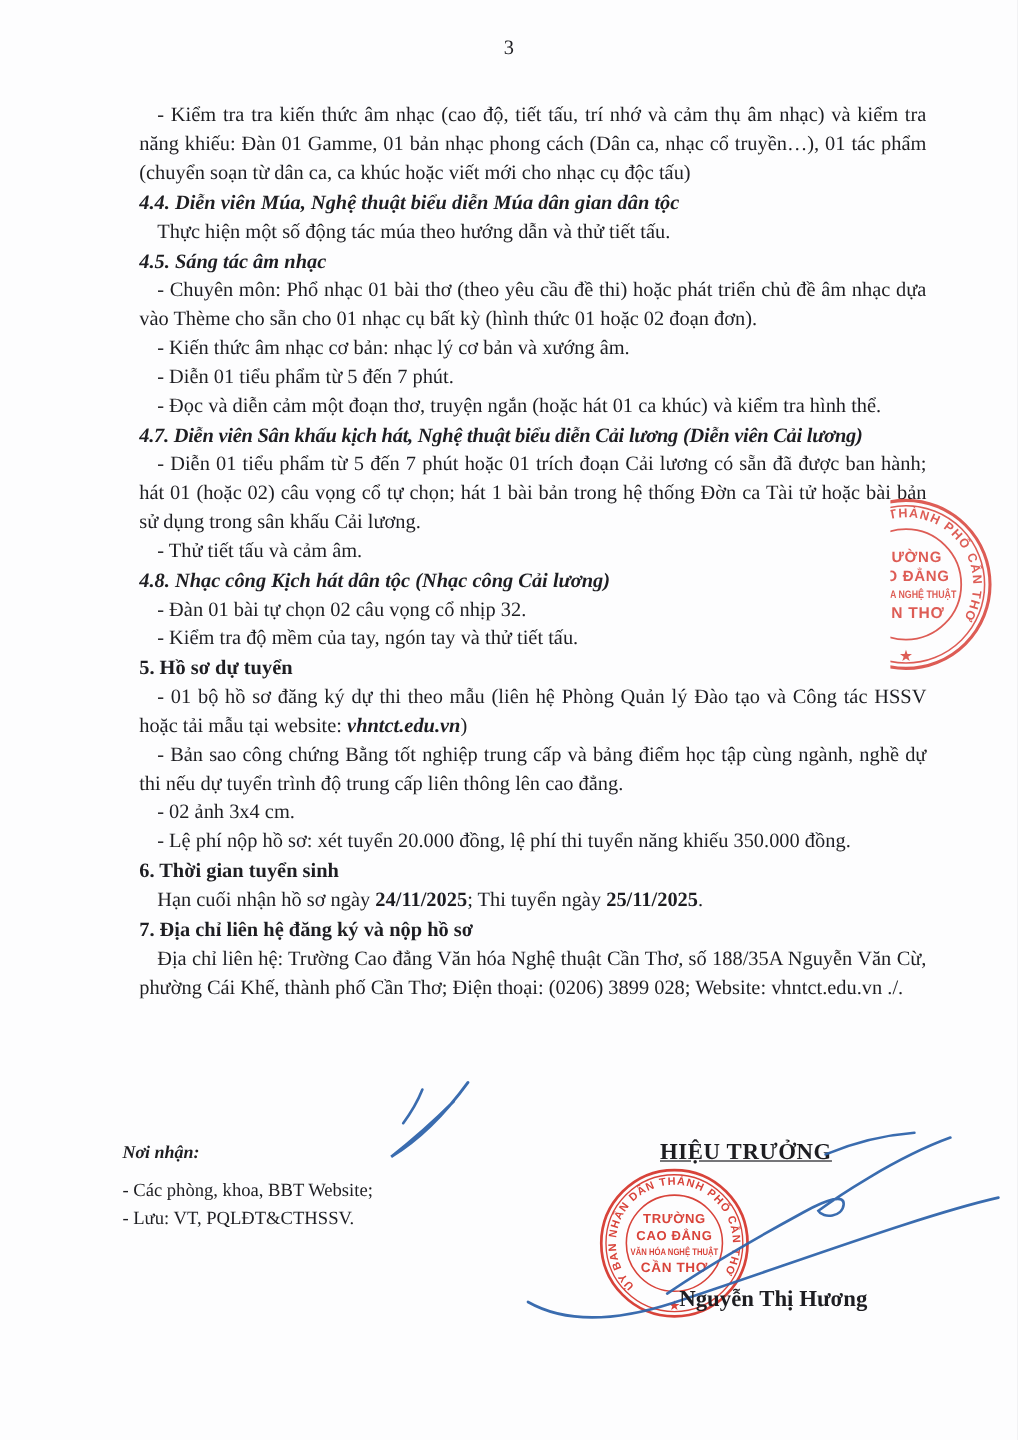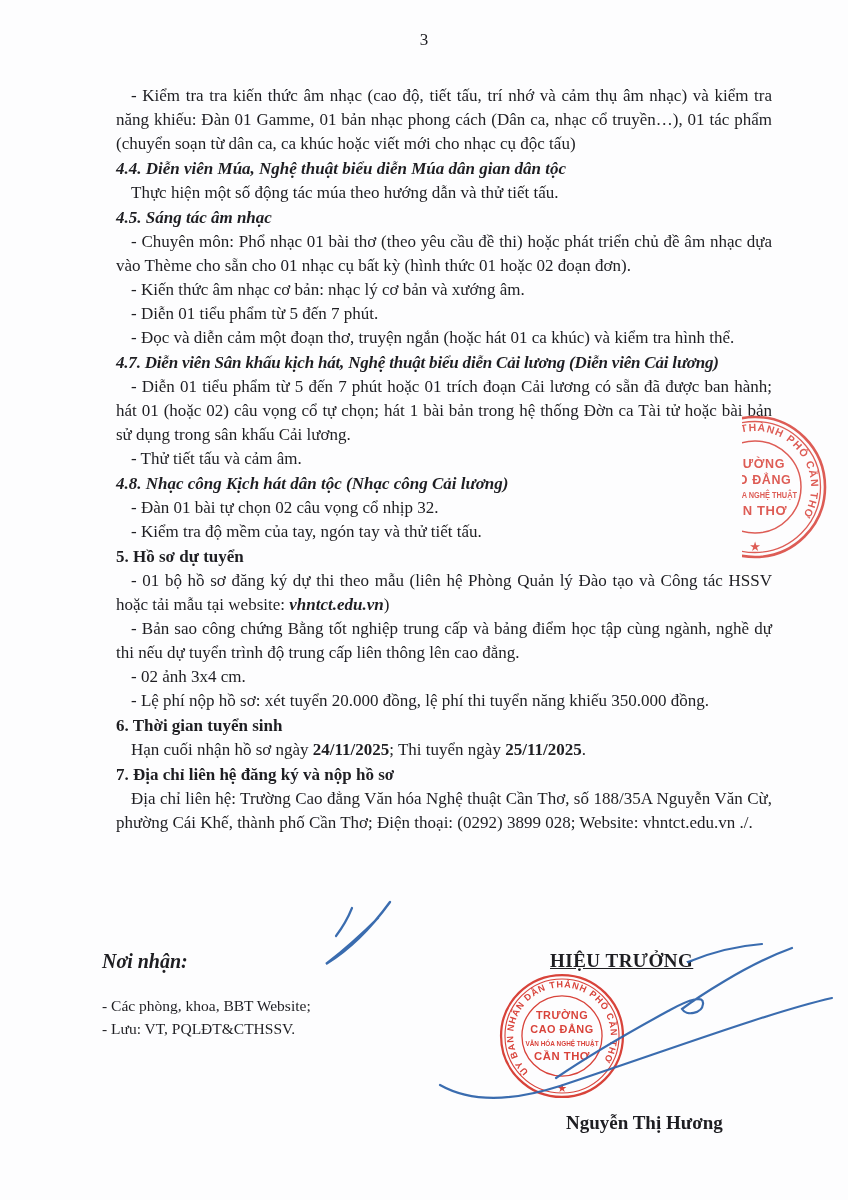--- a/index.html
+++ b/index.html
@@ -32,23 +32,23 @@
   .bi{font-weight:bold;font-style:italic;margin-top:36px;}
   b{font-weight:bold;}
 
   
   .initial-mark{position:absolute;left:300px;top:892px;z-index:3;}
   .ink{stroke:#2f64ab;fill:none;stroke-linecap:round;opacity:.95;}
 
   
   .footer{position:absolute;left:0;top:948px;width:848px;height:252px;}
   .recipients{position:absolute;left:102px;top:2px;font-size:15.5px;line-height:23px;}
-  .recipients .label{font-weight:bold;font-style:italic;font-size:20px;margin-bottom:21px;}
+  .recipients .label{font-weight:bold;font-style:italic;font-size:15px;margin-bottom:8px;}
   .signer-title{position:absolute;left:550px;top:2px;font-size:19px;font-weight:bold;letter-spacing:.5px;text-decoration:underline;}
-  .signer-name{position:absolute;left:566px;top:124px;font-size:19px;font-weight:bold;z-index:4;margin-top:40px;}
+  .signer-name{position:absolute;left:566px;top:124px;font-size:19px;font-weight:bold;z-index:4;}
   .stamp{position:absolute;left:488px;top:14px;z-index:1;opacity:.93;}
   .signature{position:absolute;left:420px;top:-20px;z-index:2;}
 
   
   .edge-stamp{position:absolute;right:0;top:400px;width:106px;height:182px;overflow:hidden;opacity:.8;z-index:1;}
   .edge-stamp svg{position:absolute;left:-72px;top:2px;}
 
   
   .st-arc{font-family:"Liberation Sans","DejaVu Sans",sans-serif;font-weight:bold;font-size:10.5px;letter-spacing:1.1px;fill:#d6352c;}
   .st-star{font-family:"DejaVu Sans",sans-serif;font-size:13px;fill:#d6352c;}
@@ -88,21 +88,21 @@
     <div class="h">5. Hồ sơ dự tuyển</div>
     <div class="p"><span>- 01 bộ hồ sơ đăng ký dự thi theo mẫu (liên hệ Phòng Quản lý Đào tạo và Công tác HSSV hoặc tải mẫu tại website: </span><span class="bi">vhntct.edu.vn</span><span>)</span></div>
     <div class="p">- Bản sao công chứng Bằng tốt nghiệp trung cấp và bảng điểm học tập cùng ngành, nghề dự thi nếu dự tuyển trình độ trung cấp liên thông lên cao đẳng.</div>
     <div class="p">- 02 ảnh 3x4 cm.</div>
     <div class="p">- Lệ phí nộp hồ sơ: xét tuyển 20.000 đồng, lệ phí thi tuyển năng khiếu 350.000 đồng.</div>
 
     <div class="h">6. Thời gian tuyển sinh</div>
     <div class="p"><span>Hạn cuối nhận hồ sơ ngày </span><b>24/11/2025</b><span>; Thi tuyển ngày </span><b>25/11/2025</b><span>.</span></div>
 
     <div class="h">7. Địa chỉ liên hệ đăng ký và nộp hồ sơ</div>
-    <div class="p">Địa chỉ liên hệ: Trường Cao đẳng Văn hóa Nghệ thuật Cần Thơ, số 188/35A Nguyễn Văn Cừ, phường Cái Khế, thành phố Cần Thơ; Điện thoại: (0292) 3899 028; Website: vhntct.edu.vn ./.</div>
+    <div class="p">Địa chỉ liên hệ: Trường Cao đẳng Văn hóa Nghệ thuật Cần Thơ, số 188/35A Nguyễn Văn Cừ, phường Cái Khế, thành phố Cần Thơ; Điện thoại: (0206) 3899 028; Website: vhntct.edu.vn ./.</div>
   </div>
 
   <svg class="initial-mark" width="110" height="85" viewBox="0 0 110 85">
     <path class="ink" stroke-width="2.4" d="M90 10 C74 32 52 56 26 72 C44 58 64 40 78 26"></path>
     <path class="ink" stroke-width="2.2" d="M52 16 C48 26 42 36 36 44"></path>
   </svg>
 
   <div class="edge-stamp">
     <svg width="170" height="170" viewBox="0 0 170 170">
       <use href="#stamp-design"></use>

